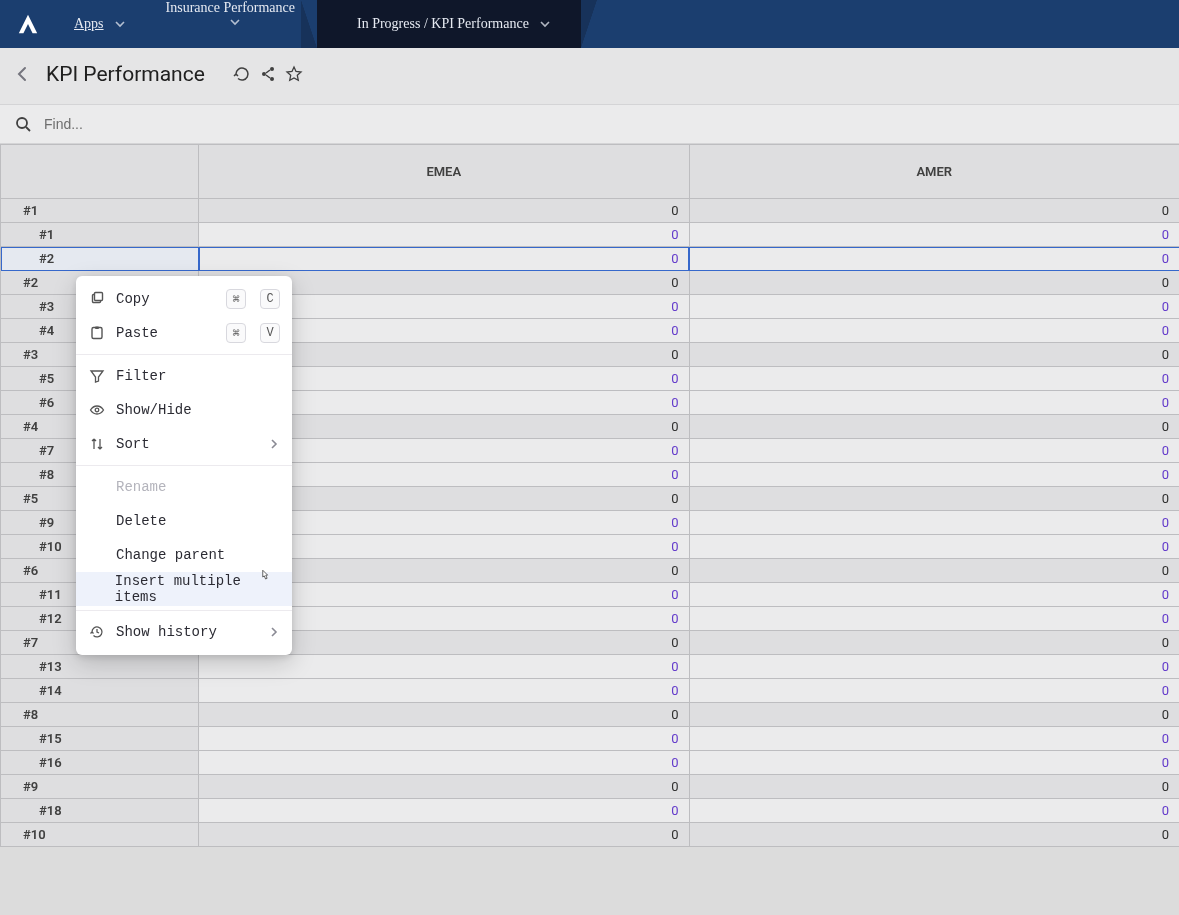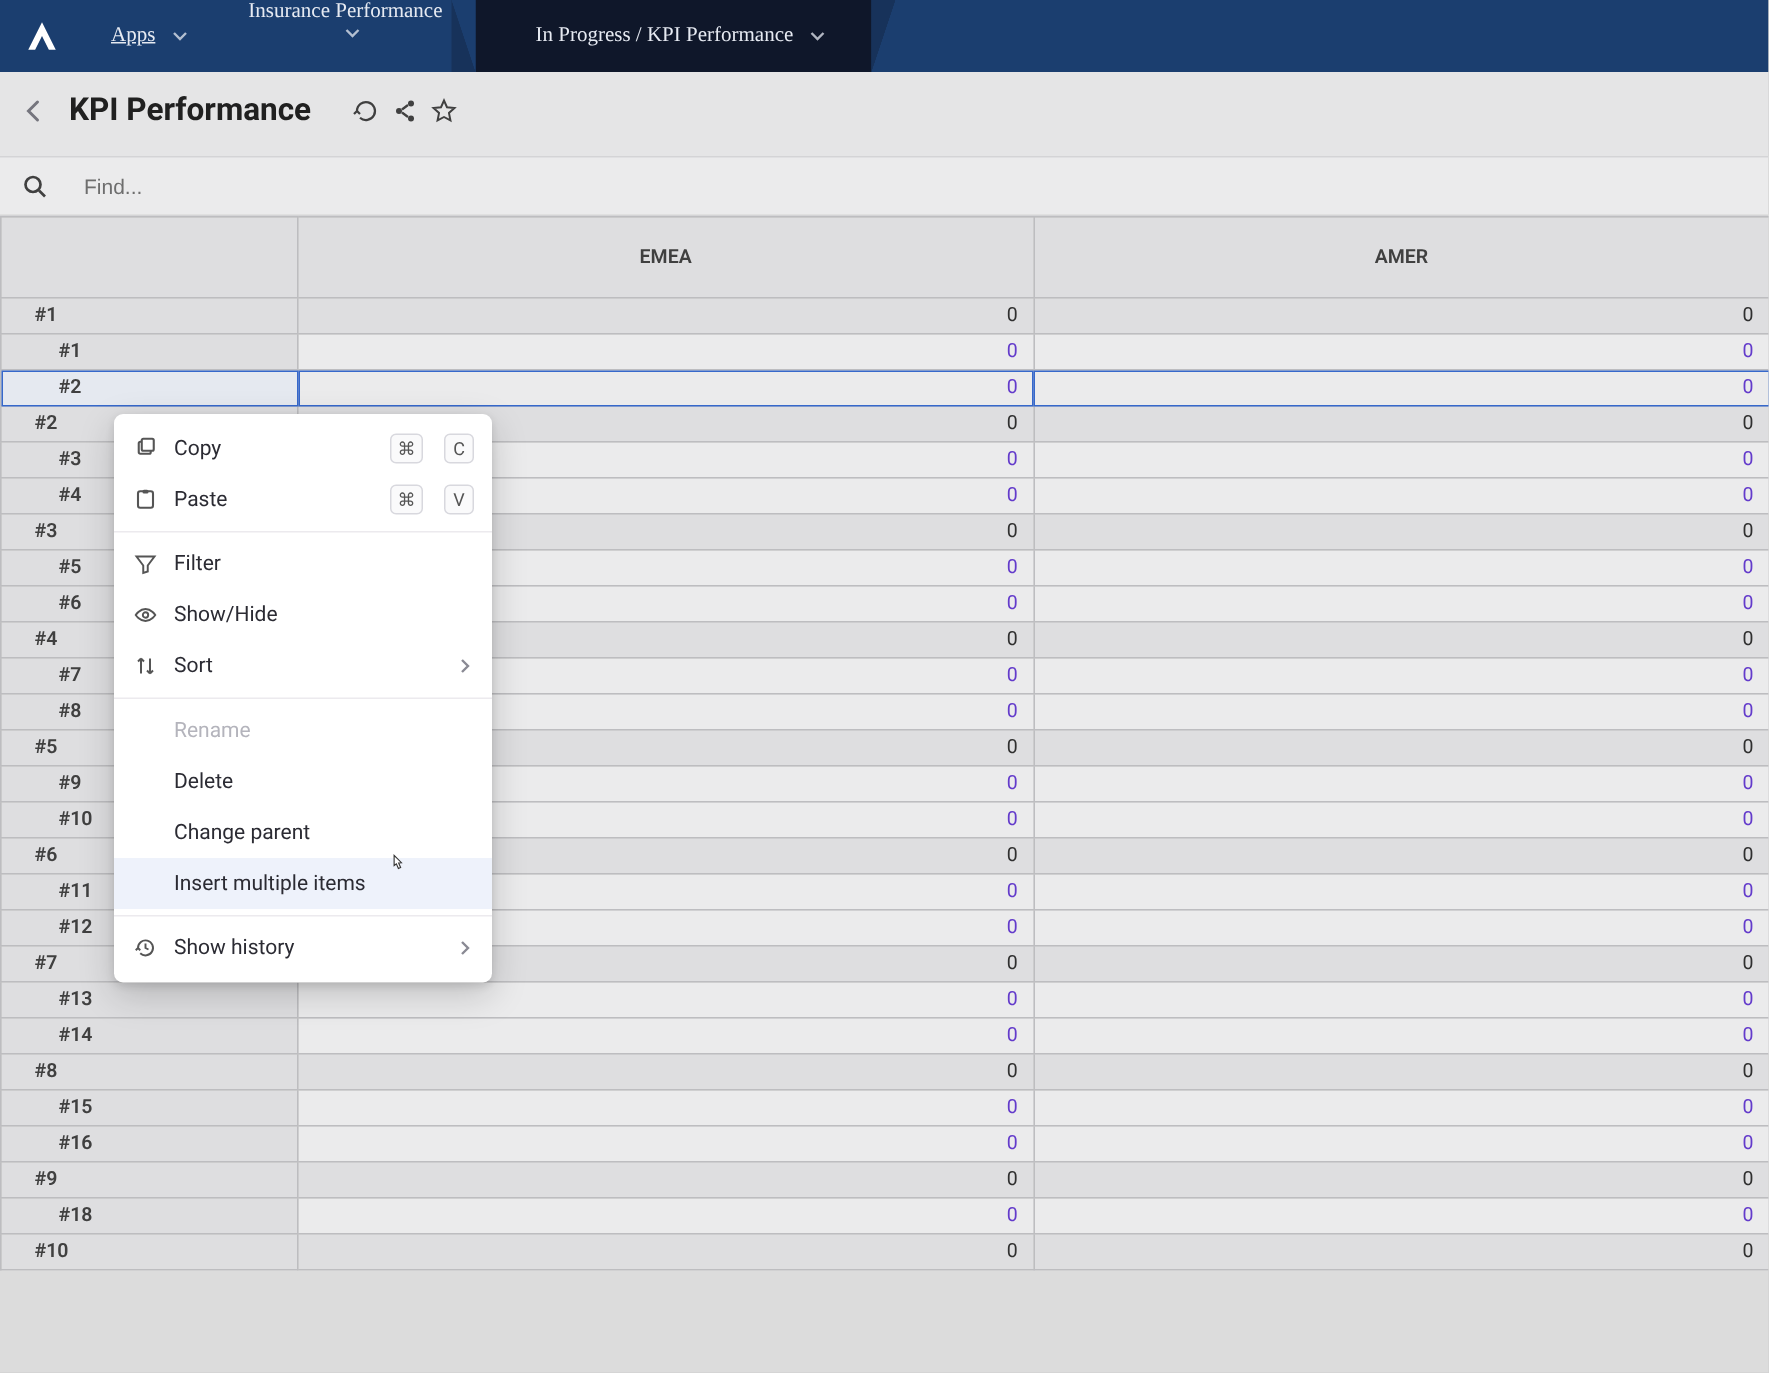--- a/index.html
+++ b/index.html
@@ -86,31 +86,31 @@
   .page-header {
     display: flex;
     align-items: center;
     padding: 14px 16px 18px 14px;
     background: #f4f4f5;
     border-bottom: 1px solid #e2e2e4;
   }
   .back-chevron { color:#7d7d86; margin-right: 14px; }
   .page-title {
     font-size: 21px;
-    font-weight: 700;
+    font-weight: 400;
     color: #222;
     margin-right: 28px;
   }
   .header-icons { display:flex; gap:8px; color:#444; }
   .header-icons svg { width:18px; height:18px; }
 
   .search-row {
     display:flex;
     align-items:center;
-    gap:24px;
+    gap:12px;
     padding: 10px 14px;
     background:#fafafb;
     border-bottom:1px solid #e2e2e4;
   }
   .search-row input {
     border:none;
     background:transparent;
     font-size:14px;
     outline:none;
     flex:1;
@@ -170,28 +170,29 @@
   tr.selected td.cell {
     outline: 1px solid #3a6fd8;
     outline-offset: -1px;
   }
 
   
   .context-menu {
     position: absolute;
     top: 276px;
     left: 76px;
-    width: 252px;
+    width: 216px;
     background: #fff;
     border-radius: 6px;
     box-shadow: 0 8px 24px rgba(0,0,0,0.18), 0 2px 6px rgba(0,0,0,0.12);
     padding: 6px 0;
     z-index: 50;
     font-size: 14px;
     color: #2b2b33;
+    font-family: Liberation Mono, monospace;
   }
   .menu-item {
     display:flex;
     align-items:center;
     height: 34px;
     padding: 0 12px;
     cursor: pointer;
     gap: 10px;
   }
   .menu-item .mi-icon { width:18px; display:flex; justify-content:center; color:#4a4a55; }

